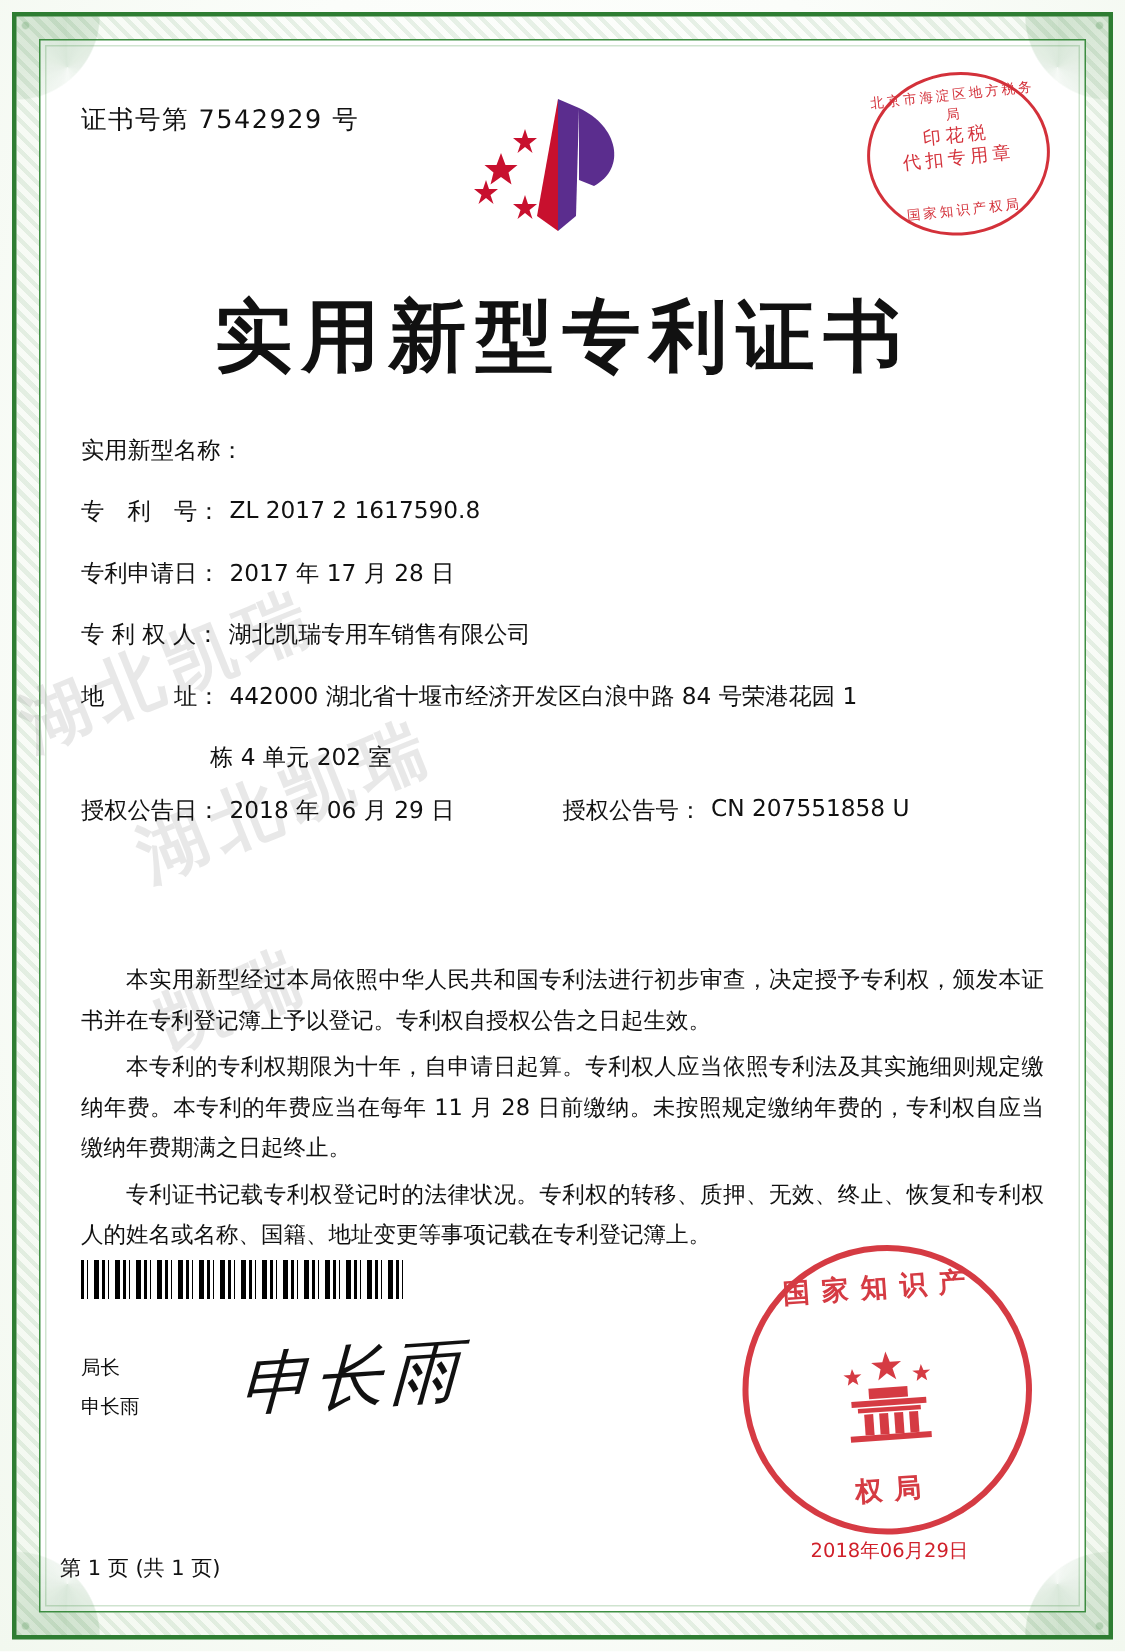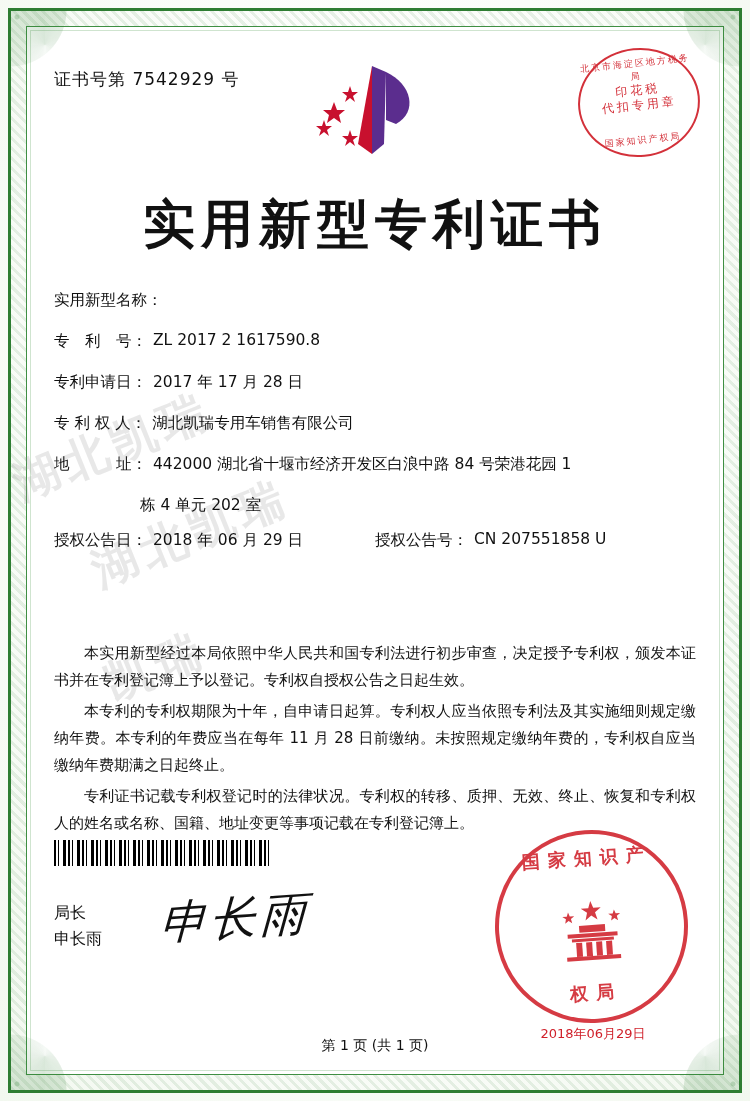--- a/index.html
+++ b/index.html
@@ -98,21 +98,21 @@
   .addr-second{margin-left:86px;margin-top:4px;}
 
   .paras{position:absolute;left:14px;right:14px;top:600px;font-size:15px;line-height:27px;color:#111;
          font-family:"DejaVu Sans", sans-serif;text-align:justify;}
   .paras p{margin:0 0 4px 0;text-indent:2em;}
 
   .barcode{position:absolute;left:14px;top:800px;width:215px;height:26px;
     background:repeating-linear-gradient(90deg,#000 0 2px,#fff 2px 4px,#000 4px 5px,#fff 5px 9px,#000 9px 12px,#fff 12px 14px);
   }
 
-  .director{position:absolute;left:14px;top:860px;font-size:16px;line-height:26px;color:#111;
+  .director{position:absolute;left:14px;top:860px;font-size:13px;line-height:26px;color:#111;
             font-family:"DejaVu Sans", sans-serif;}
   .signature{
     position:absolute;left:120px;top:848px;
     font-size:46px;color:#111;font-family:"DejaVu Serif",serif;
     transform:rotate(-4deg) skewX(-6deg);letter-spacing:4px;font-style:italic;
   }
 
   
   .stamp-big{
     position:absolute;right:22px;top:790px;width:185px;height:185px;
@@ -130,21 +130,21 @@
   .stamp-big .emblem{
     position:absolute;left:50%;top:52%;transform:translate(-50%,-50%);
     width:86px;height:62px;
   }
   .stamp-date{
     position:absolute;right:22px;top:985px;width:190px;text-align:center;
     color:#d0202a;font-size:13px;font-family:"DejaVu Sans",sans-serif;
   }
 
   .footer{
-    position:absolute;left:0;right:0;bottom:6px;text-align:center;
+    position:absolute;left:0;right:0;bottom:6px;
     font-size:14px;color:#111;font-family:"DejaVu Sans",sans-serif;
   }
 
   
   .watermark{
     position:absolute;left:60px;top:290px;width:560px;height:620px;
     pointer-events:none;color:rgba(150,150,150,0.22);
     font-family:"DejaVu Sans",sans-serif;font-weight:bold;
     transform:rotate(-22deg);
   }

